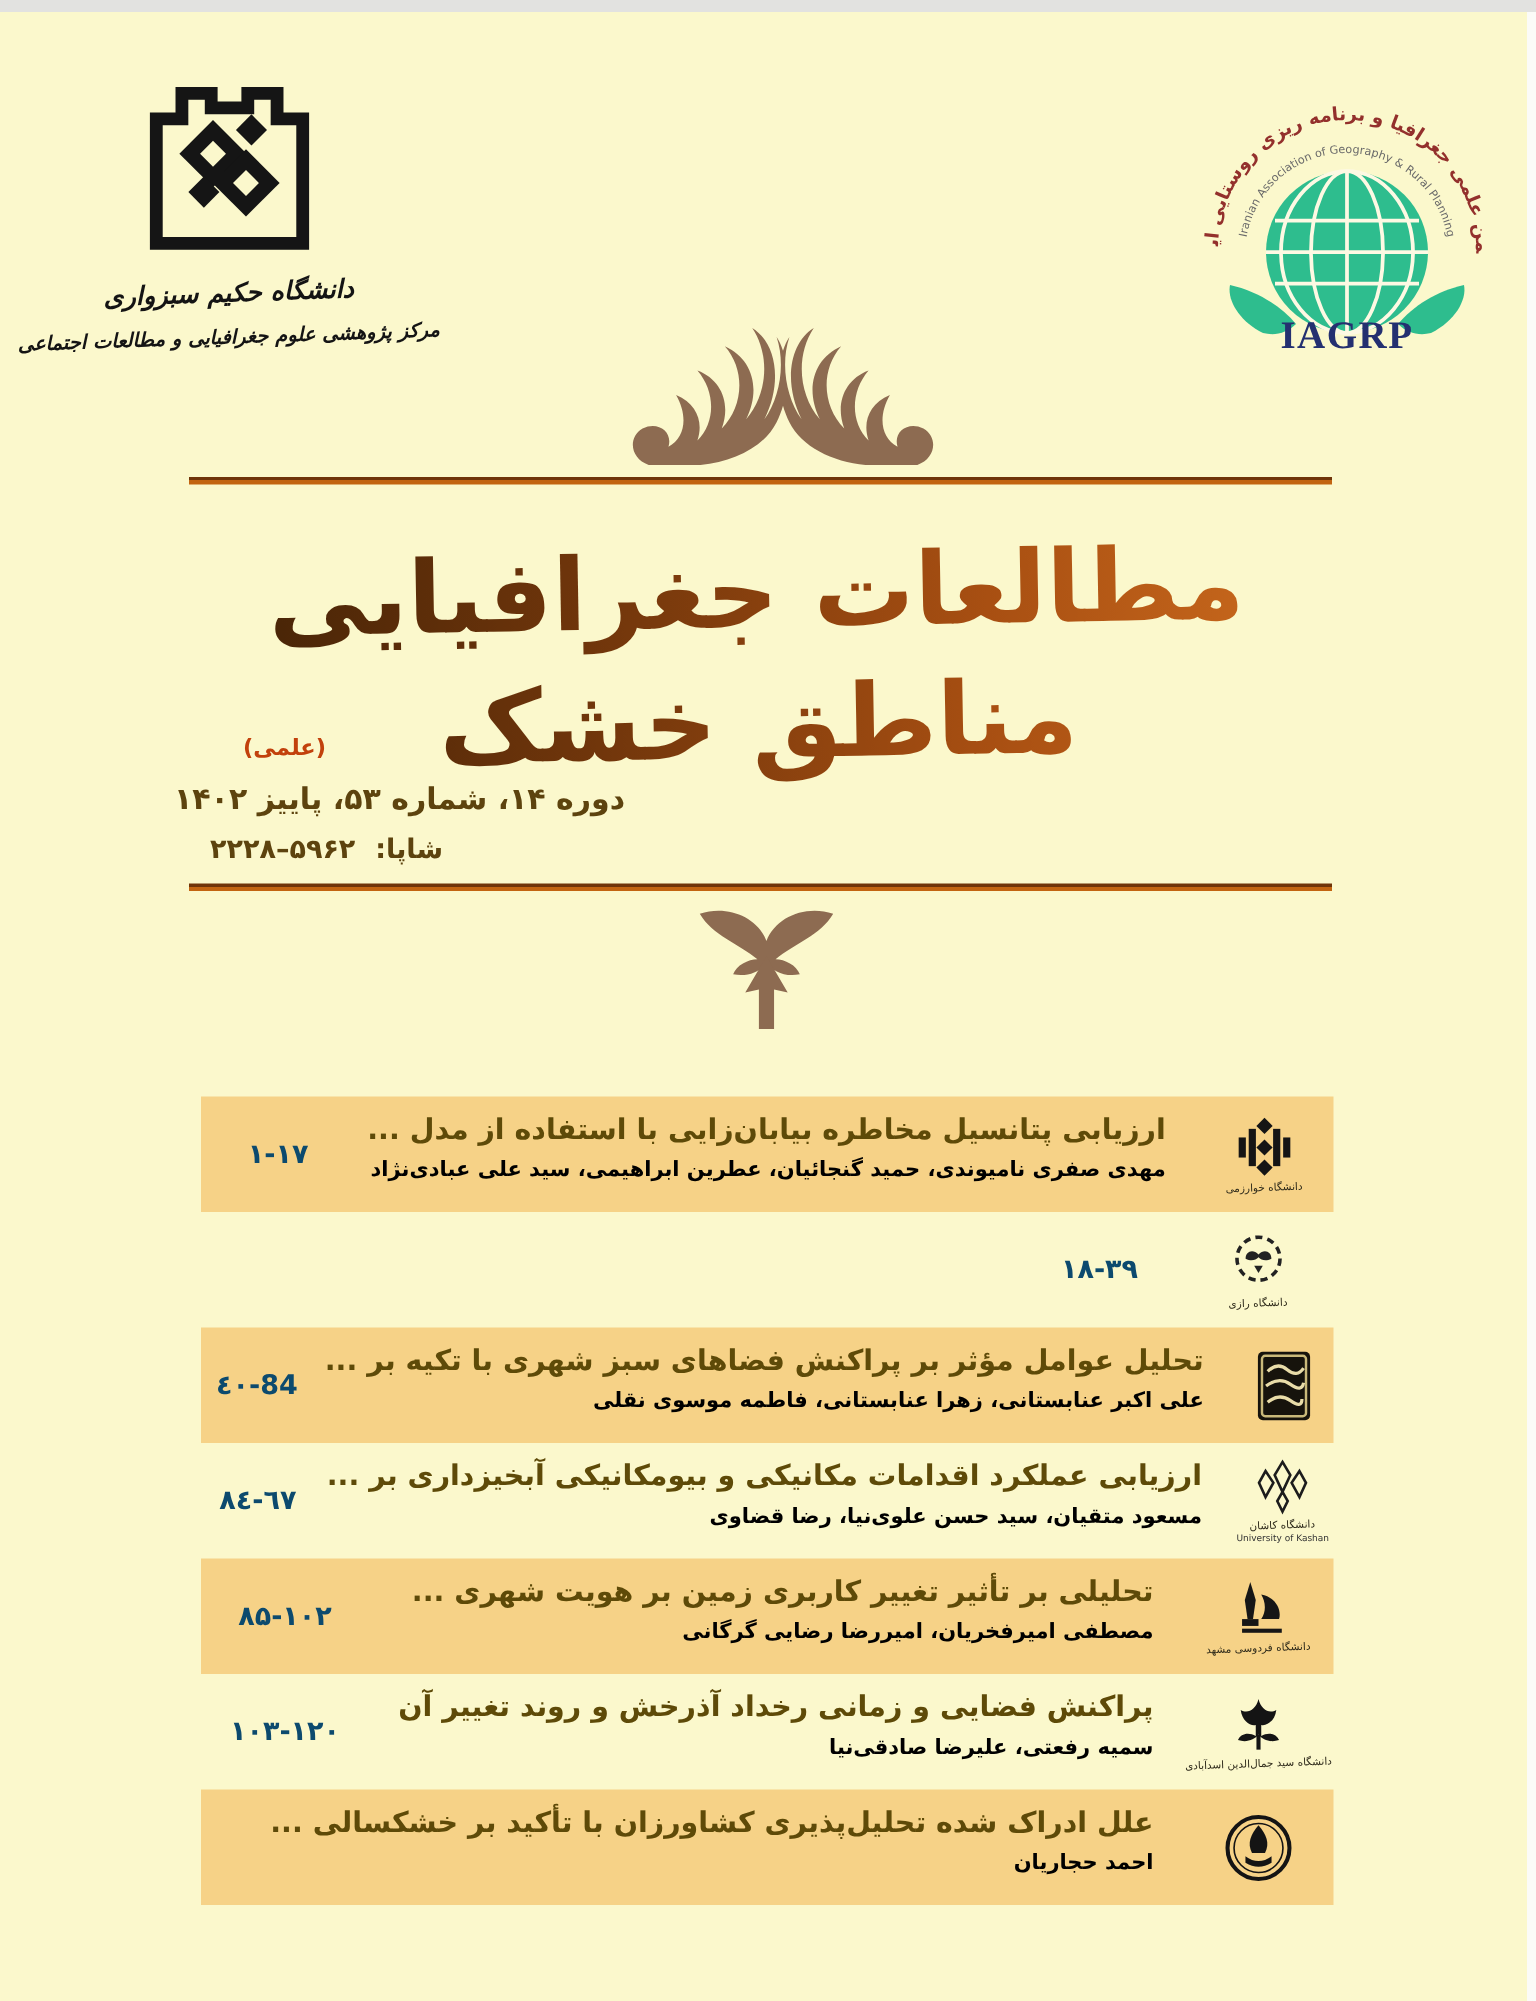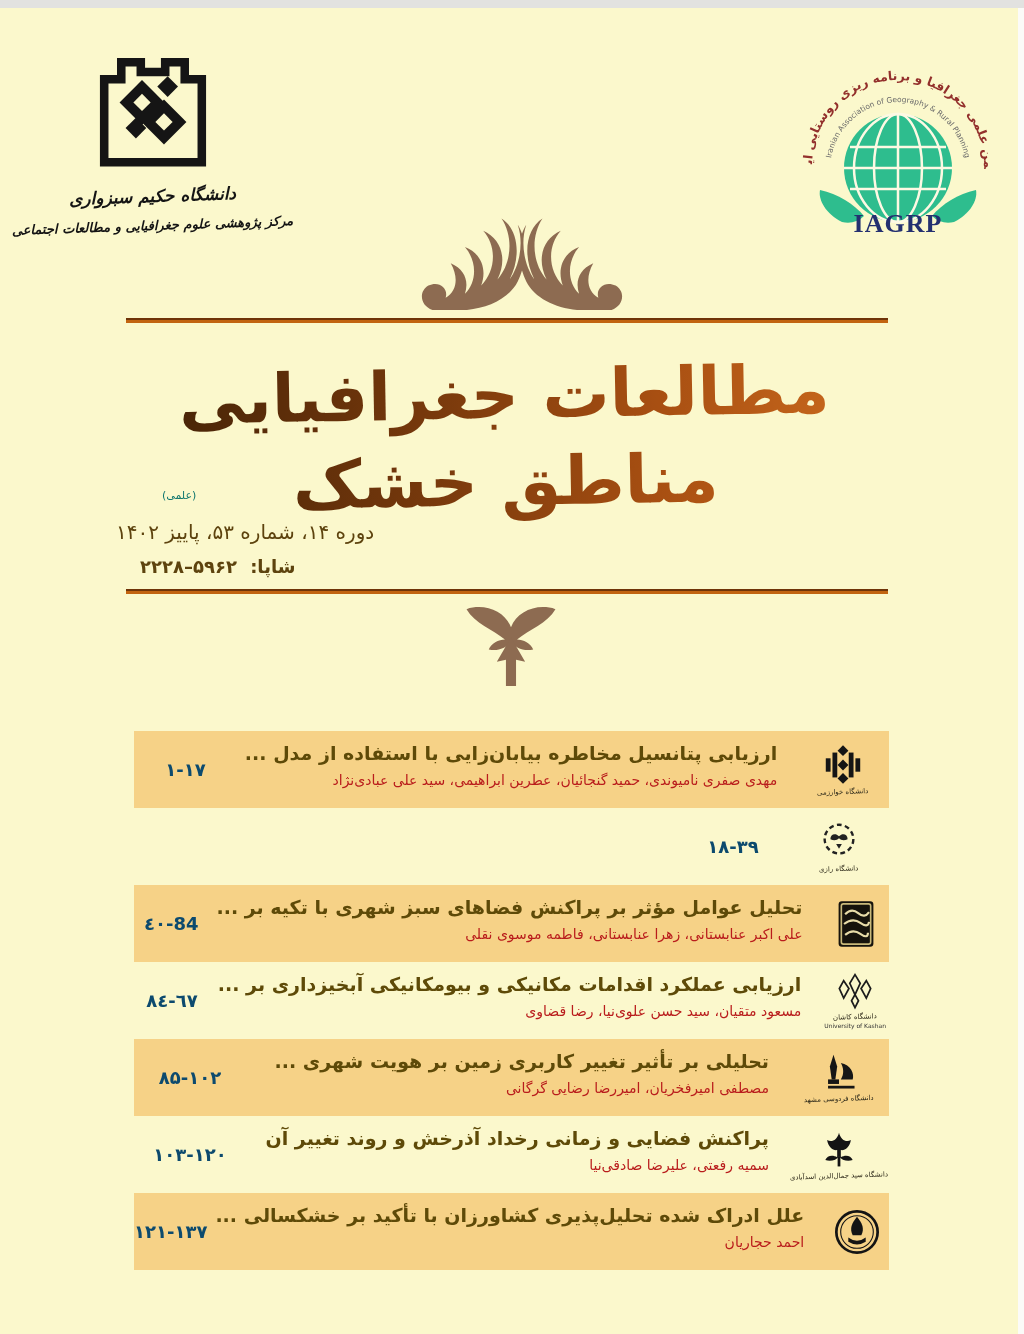--- a/index.html
+++ b/index.html
@@ -58,25 +58,25 @@
     color:#9A4410;
   }
   @supports ((-webkit-background-clip:text) or (background-clip:text)) {
     .journal-title {
       background:linear-gradient(90deg,#3F2106 0%,#6F350B 35%,#A84F12 70%,#CD6C1E 100%);
       -webkit-background-clip:text; background-clip:text; color:transparent;
     }
   }
   .journal-badge {
     position:absolute; left:162px; top:489px;
-    direction:rtl; font-size:11px; font-weight:normal; color:#0f766e;
+    direction:rtl; font-size:15px; font-weight:bold; color:#c2410c;
   }
   .issue-info {
     position:absolute; left:116px; top:520px;
-    direction:rtl; font-size:20px; font-weight:normal; color:#5D430E;
+    direction:rtl; font-size:20px; font-weight:bold; color:#5D430E;
   }
   .issn-line {
     position:absolute; left:140px; top:556px;
     direction:rtl; font-size:18px; font-weight:bold; color:#5D430E;
   }
   .issn-line .val { margin-right:7px; unicode-bidi:embed; }
 
   
   .toc {
     position:absolute; left:134px; top:731px; width:755px;
@@ -94,21 +94,21 @@
   .logo-caption {
     font-size:7px; color:#2e2a1a; margin-top:1px; white-space:nowrap;
     transform:rotate(-2deg);
   }
   .logo-caption.en { font-size:6px; transform:none; color:#333; }
   .entry-text { flex:1; padding:11px 20px 14px 8px; }
   .entry-title {
     font-size:19px; font-weight:bold; color:#5E4A08; white-space:nowrap;
   }
   .entry-authors {
-    margin-top:8px; font-size:14px; font-weight:normal; color:#b91c1c; white-space:nowrap;
+    margin-top:8px; font-size:14px; font-weight:bold; color:#000000; white-space:nowrap;
   }
   .entry-pages {
     width:112px; display:flex; align-items:center; justify-content:center;
     font-size:18px; font-weight:bold; color:#0c4a6e;
   }
 </style>
 </head>
 <body>
 
 <div class="page">
@@ -303,17 +303,16 @@
           <circle cx="23" cy="23" r="19" fill="none" stroke="#141414" stroke-width="2.5"></circle>
           <circle cx="23" cy="23" r="15" fill="none" stroke="#141414" stroke-width="1"></circle>
           <path d="M23 9 C18 15 16 20 19 26 L27 26 C30 20 28 15 23 9 Z" fill="#141414"></path>
           <path d="M15 28 Q23 34 31 28 L31 32 Q23 37 15 32 Z" fill="#141414"></path>
         </svg>
       </div>
       <div class="entry-text">
         <div class="entry-title" dir="rtl">علل ادراک شده تحلیل‌پذیری کشاورزان با تأکید بر خشکسالی ...</div>
         <div class="entry-authors" dir="rtl">احمد حجاریان</div>
       </div>
-      <div class="entry-pages" dir="ltr">۱۲۱-۱۳۷</div>
     </div>
 
   </div>
 </div>
 
 </body></html>

